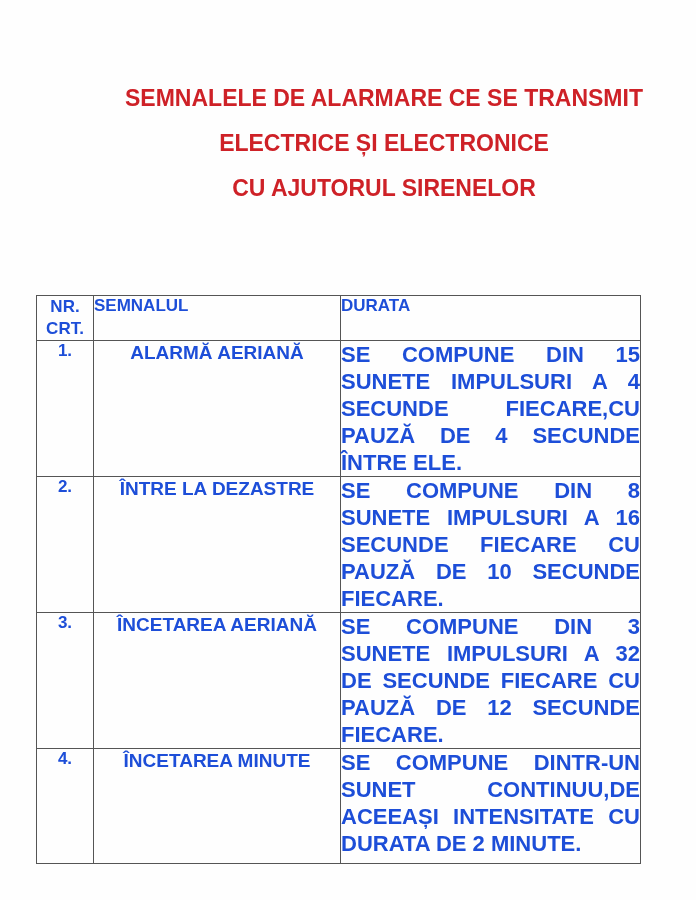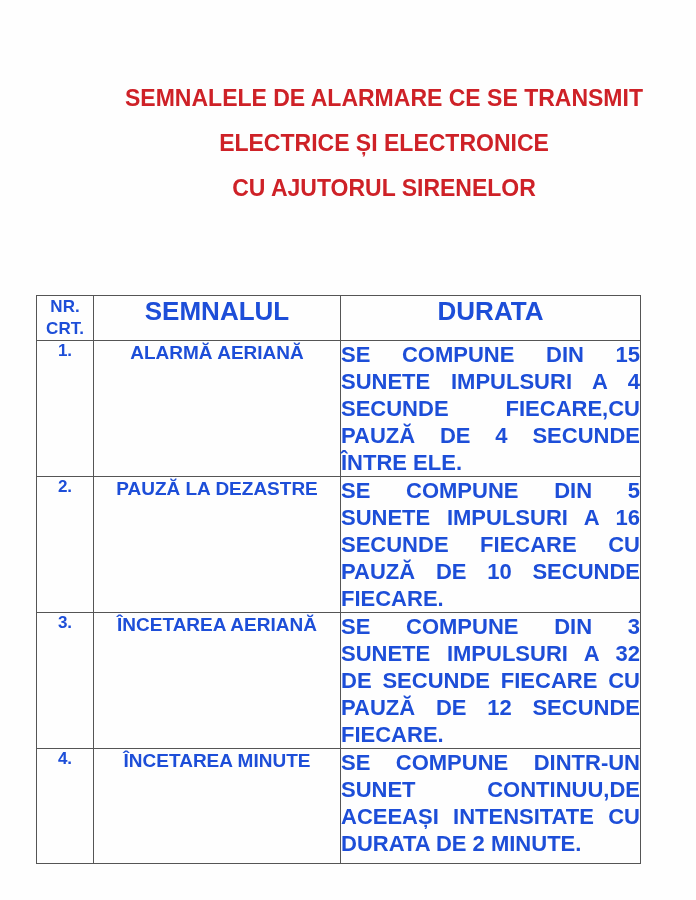--- a/index.html
+++ b/index.html
@@ -51,22 +51,21 @@
   col.col-dur   { width: 300px; }
 
   .hdr-nr {
     font-size: 17px;
     line-height: 22px;
     text-align: center;
     padding-top: 2px;
     height: 44px;
   }
   .hdr-cell {
-    font-size: 26px;
-    text-align: center;
+    font-size: 17px;
     padding-top: 5px;
   }
   .cell-nr {
     font-size: 17px;
     text-align: center;
     padding-top: 5px;
   }
   .cell-sem {
     font-size: 19px;
     text-align: center;
@@ -114,22 +113,22 @@
       </tr>
 
       <tr class="row-1">
         <td class="cell-nr">1.</td>
         <td class="cell-sem">ALARMĂ AERIANĂ</td>
         <td class="cell-dur">SE COMPUNE DIN 15 SUNETE IMPULSURI A 4 SECUNDE FIECARE,CU PAUZĂ DE 4 SECUNDE ÎNTRE ELE.</td>
       </tr>
 
       <tr class="row-2">
         <td class="cell-nr">2.</td>
-        <td class="cell-sem">PAUZĂ LA DEZASTRE</td>
-        <td class="cell-dur">SE COMPUNE DIN 5 SUNETE IMPULSURI A 16 SECUNDE FIECARE CU PAUZĂ DE 10 SECUNDE FIECARE.</td>
+        <td class="cell-sem">ÎNTRE LA DEZASTRE</td>
+        <td class="cell-dur">SE COMPUNE DIN 8 SUNETE IMPULSURI A 16 SECUNDE FIECARE CU PAUZĂ DE 10 SECUNDE FIECARE.</td>
       </tr>
 
       <tr class="row-3">
         <td class="cell-nr">3.</td>
         <td class="cell-sem">ÎNCETAREA AERIANĂ</td>
         <td class="cell-dur">SE COMPUNE DIN 3 SUNETE IMPULSURI A 32 DE SECUNDE FIECARE CU PAUZĂ DE 12 SECUNDE FIECARE.</td>
       </tr>
 
       <tr class="row-4">
         <td class="cell-nr">4.</td>

